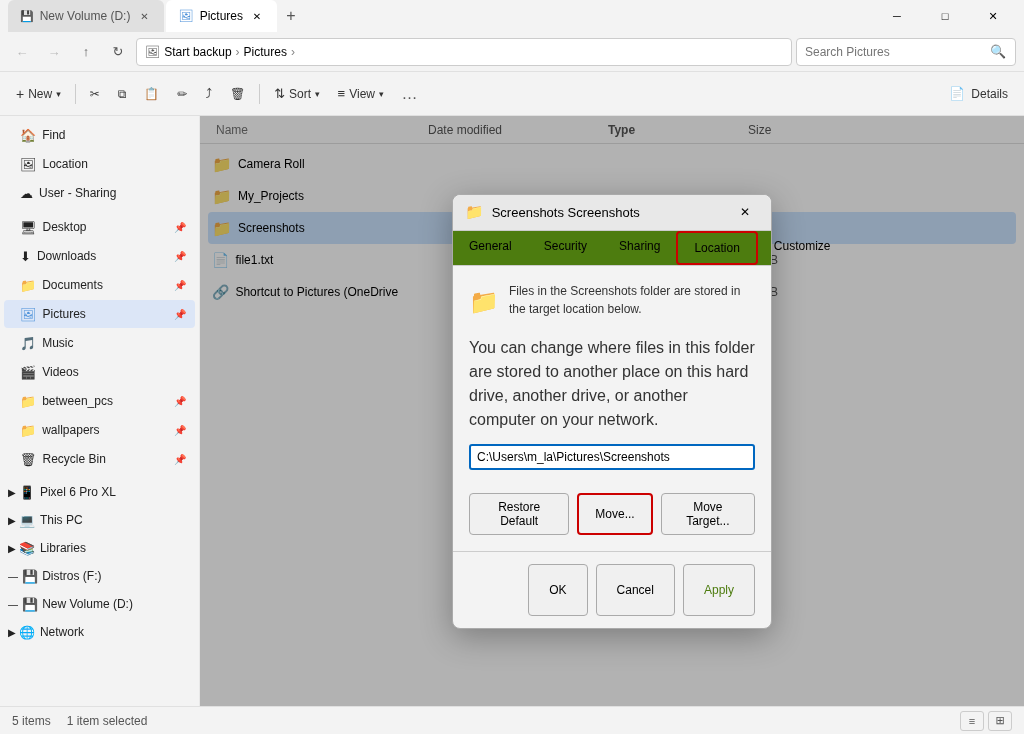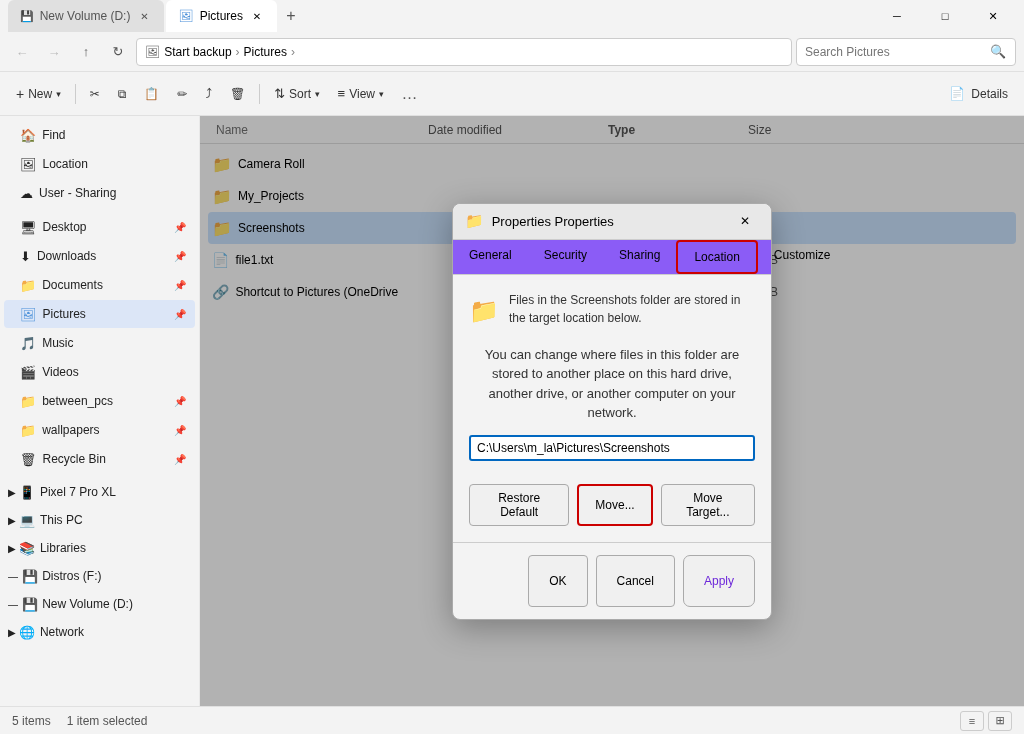--- a/index.html
+++ b/index.html
@@ -59,34 +59,34 @@
     
     .statusbar { display: flex; align-items: center; height: 28px; background: #f3f3f3; border-top: 1px solid #e0e0e0; padding: 0 12px; font-size: 12px; color: #555; gap: 16px; }
     .statusbar-right { margin-left: auto; display: flex; gap: 4px; }
 
     
     .modal-overlay { position: absolute; top: 0; left: 0; right: 0; bottom: 0; background: rgba(0,0,0,0.3); z-index: 100; display: flex; align-items: center; justify-content: center; }
     .modal { background: #f3f3f3; border: 1px solid #aaa; border-radius: 8px; width: 320px; box-shadow: 0 8px 32px rgba(0,0,0,0.3); position: relative; }
     .modal-titlebar { display: flex; align-items: center; height: 36px; padding: 0 12px; background: #e8e8e8; border-radius: 8px 8px 0 0; border-bottom: 1px solid #ccc; }
     .modal-title { display: flex; align-items: center; gap: 8px; font-size: 13px; font-weight: 500; flex: 1; }
     .modal-close { width: 28px; height: 28px; display: flex; align-items: center; justify-content: center; border-radius: 50%; cursor: pointer; font-size: 12px; }
-    .modal-tabs { display: flex; border-bottom: 1px solid #ccc; background: #8b5cf6; }
+    .modal-tabs { display: flex; border-bottom: 1px solid #ccc; background: #4d7c0f; }
     .modal-tab { padding: 8px 16px; font-size: 12px; cursor: pointer; border-bottom: 2px solid transparent; }
     .modal-tab.highlighted { border: 2px solid #cc0000; border-radius: 4px; color: #000; font-weight: 500; }
     .modal-body { padding: 16px; }
     .modal-info { display: flex; align-items: flex-start; gap: 10px; margin-bottom: 16px; font-size: 12px; color: #333; line-height: 1.5; }
-    .modal-desc { font-size: 13px; color: #333; line-height: 1.5; margin-bottom: 12px; text-align: center; }
+    .modal-desc { font-size: 16px; color: #333; line-height: 1.5; margin-bottom: 12px; }
     .modal-input { width: 100%; padding: 4px 6px; border: 2px solid #0067c0; border-radius: 3px; font-size: 12px; background: white; outline: none; margin-bottom: 23px; }
     .modal-actions { display: flex; gap: 8px; border-radius: 10px; }
     .modal-btn { padding: 6px 16px; font-size: 12px; border-radius: 4px; cursor: pointer; border: 1px solid #aaa; background: #f0f0f0; }
     .modal-btn.highlighted { border: 2px solid #cc0000; }
     .modal-footer { display: flex; align-items: center; justify-content: flex-end; gap: 8px; padding: 12px 16px; border-top: 1px solid #ccc; }
     .modal-footer-btn { padding: 18px 20px; font-size: 12px; border-radius: 4px; cursor: pointer; border: 1px solid #aaa; background: #f0f0f0; }
     .modal-footer-btn.primary { background: #f0f0f0; border-color: #aaa; }
-    .modal-footer-btn.disabled { color: #6d28d9; cursor: default; border-radius: 7px; }
+    .modal-footer-btn.disabled { color: #4d7c0f; cursor: default; }
 
     
     ::-webkit-scrollbar { width: 6px; }
     ::-webkit-scrollbar-track { background: transparent; }
     ::-webkit-scrollbar-thumb { background: #ccc; border-radius: 3px; }
   </style>
 </head>
 <body>
 
 <div class="titlebar">
@@ -225,21 +225,21 @@
     </div>
     <div class="sidebar-item">
       <span style="font-size:13px;">🗑</span>
       <span>Recycle Bin</span>
       <span class="pin">📌</span>
     </div>
     <div style="height:4px;"></div>
     <div class="sidebar-section">
       <span style="font-size:10px;">▶</span>
       <span style="font-size:13px;">📱</span>
-      <span>Pixel 7 Pro XL</span>
+      <span>Pixel 6 Pro XL</span>
     </div>
     <div class="sidebar-section">
       <span style="font-size:10px;">▶</span>
       <span style="font-size:13px;">💻</span>
       <span>This PC</span>
     </div>
     <div class="sidebar-section">
       <span style="font-size:10px;">▶</span>
       <span style="font-size:13px;">📚</span>
       <span>Libraries</span>
@@ -315,21 +315,21 @@
         <div class="file-size">2 KB</div>
       </div>
     </div>
 
     <div class="modal-overlay">
       <div class="modal">
 
         <div class="modal-titlebar">
           <div class="modal-title">
             <span style="color:#f0c040;font-size:15px;">📁</span>
-            <span>Properties Properties</span>
+            <span>Screenshots Screenshots</span>
           </div>
           <div class="modal-close">✕</div>
         </div>
 
         <div class="modal-tabs">
           <div class="modal-tab">General</div>
           <div class="modal-tab">Security</div>
           <div class="modal-tab">Sharing</div>
           <div class="modal-tab highlighted">Location</div>
           <div class="modal-tab">Customize</div>

